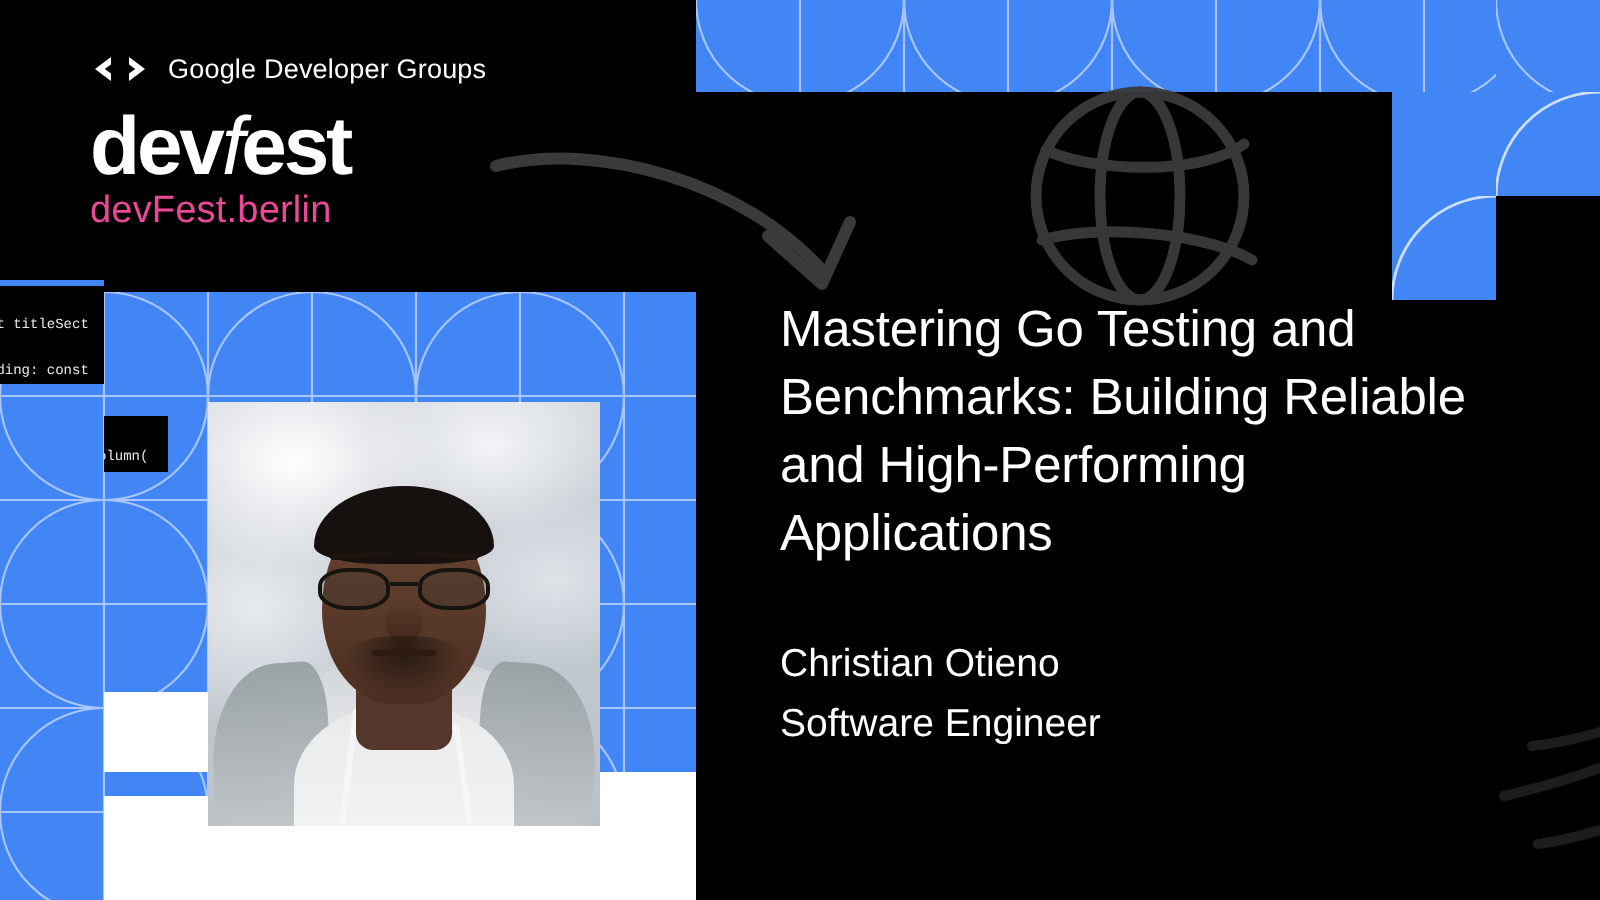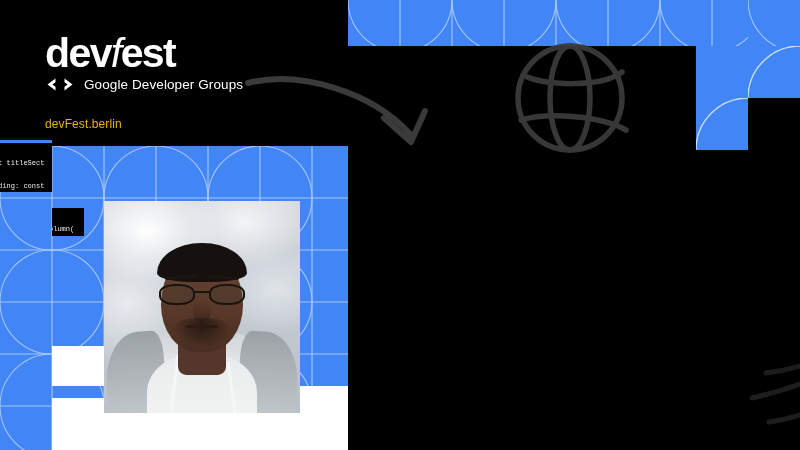--- a/index.html
+++ b/index.html
@@ -128,21 +128,21 @@
   
   #brand{position:absolute;left:45px;top:24px;width:300px;}
   #gdg-row{display:flex;align-items:center;gap:9px;height:20px;}
   #gdg-chevrons{flex:0 0 auto;}
   #gdg-label{color:#fff;font-size:13.5px;letter-spacing:.1px;}
   #devfest{
     color:#ffffff;font-size:41px;line-height:1;font-weight:700;
     letter-spacing:-1.6px;margin-top:9px;
   }
   #devfest .it{font-style:italic;font-weight:500;}
-  #site{color:#eab308;font-size:12px;margin-top:23px;letter-spacing:.1px;}
+  #site{color:#ec4899;font-size:19px;margin-top:1px;letter-spacing:.1px;}
 
   
   #sketch{position:absolute;inset:0;width:800px;height:450px;pointer-events:none;}
 </style>
 </head>
 <body>
 
 <div class="stage">
 
   <div class="blue" id="band-top">
@@ -252,25 +252,30 @@
       <path d="M384,118 L411,142 L425,111"></path>
     </g>
     <g fill="none" stroke="#1d1d1d" stroke-width="5" stroke-linecap="round">
       <path d="M766,373 C784,371 793,368 800,366"></path>
       <path d="M752,398 C774,393 789,388 800,384"></path>
       <path d="M769,422 C784,420 793,417 800,415"></path>
     </g>
   </svg>
 
   <div id="brand">
-    <div id="devfest"><span>dev</span><span class="it">f</span><span>est</span></div>
     <div id="gdg-row">
       <svg id="gdg-chevrons" width="30" height="15" viewBox="0 0 30 15">
         <path d="M10.5,1.5 L2.5,7.5 L10.5,13.5 L10.5,9.8 L7.4,7.5 L10.5,5.2 Z" fill="#ffffff"></path>
         <path d="M19.5,1.5 L27.5,7.5 L19.5,13.5 L19.5,9.8 L22.6,7.5 L19.5,5.2 Z" fill="#ffffff"></path>
       </svg>
       <span id="gdg-label">Google Developer Groups</span>
     </div>
+    <div id="devfest"><span>dev</span><span class="it">f</span><span>est</span></div>
     <div id="site">devFest.berlin</div>
   </div>
 
+  <div id="talk-title">Mastering Go Testing and Benchmarks: Building Reliable and High-Performing Applications</div>
+  <div id="speaker">
+    <span>Christian Otieno</span>
+    <span class="role">Software Engineer</span>
+  </div>
 
 </div>
 
 </body></html>

